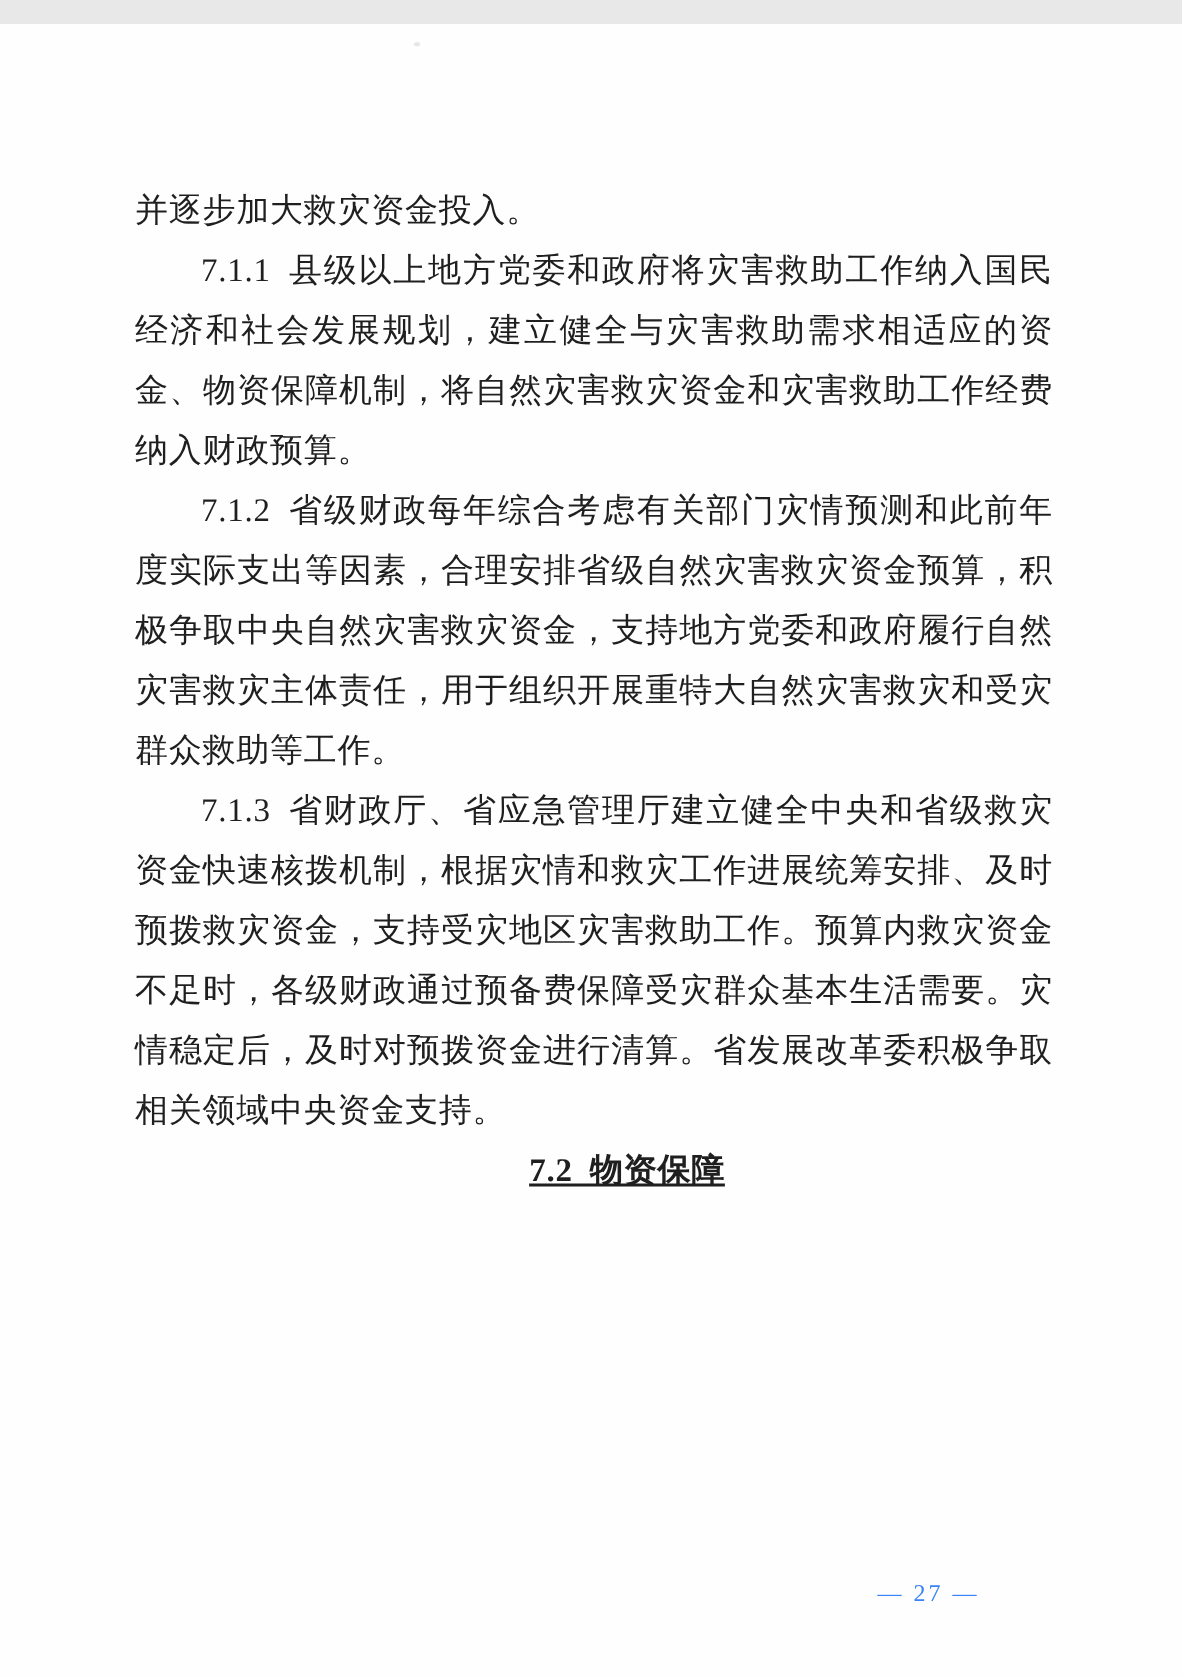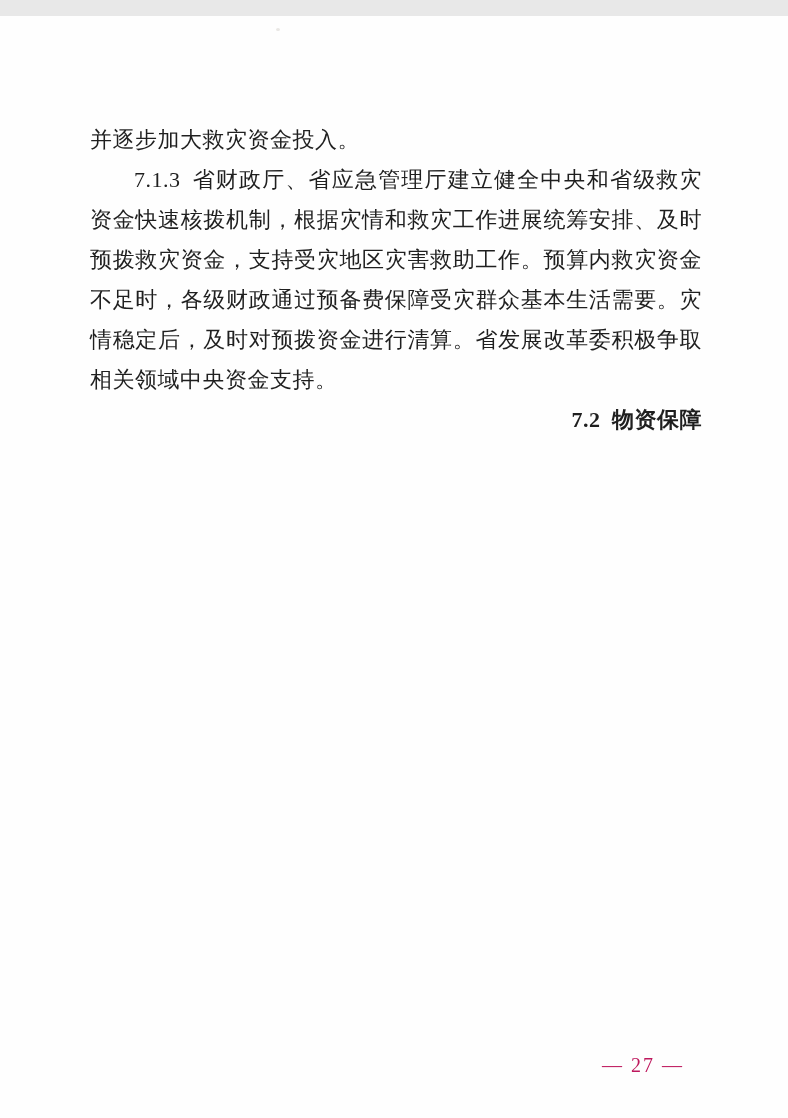--- a/index.html
+++ b/index.html
@@ -30,31 +30,32 @@
     font-size: 22px;
     line-height: 40px;
     text-align: justify;
     letter-spacing: 0.5px;
   }
   .text-block p.indent {
     text-indent: 2em;
   }
   .text-block p.heading {
     font-weight: 600;
-    text-align: right;
+    text-align: center;
+    text-decoration: underline;
   }
   .page-footer {
     position: absolute;
-    left: 588px;
+    left: 564px;
     top: 1038px;
     width: 110px;
     text-align: center;
-    font-size: 20px;
+    font-size: 16px;
     letter-spacing: 2px;
-    color: #be185d;
+    color: #3b82f6;
   }
   
   .scan-speck {
     position: absolute;
     left: 276px;
     top: 12px;
     width: 4px;
     height: 3px;
     background: #e9e7e4;
     border-radius: 50%;
@@ -62,19 +63,21 @@
 </style>
 </head>
 <body>
 
 <div class="page">
 
   <div class="scan-speck"></div>
 
   <div class="text-block">
     <p>并逐步加大救灾资金投入。</p>
+    <p class="indent">7.1.1 县级以上地方党委和政府将灾害救助工作纳入国民经济和社会发展规划，建立健全与灾害救助需求相适应的资金、物资保障机制，将自然灾害救灾资金和灾害救助工作经费纳入财政预算。</p>
+    <p class="indent">7.1.2 省级财政每年综合考虑有关部门灾情预测和此前年度实际支出等因素，合理安排省级自然灾害救灾资金预算，积极争取中央自然灾害救灾资金，支持地方党委和政府履行自然灾害救灾主体责任，用于组织开展重特大自然灾害救灾和受灾群众救助等工作。</p>
     <p class="indent">7.1.3 省财政厅、省应急管理厅建立健全中央和省级救灾资金快速核拨机制，根据灾情和救灾工作进展统筹安排、及时预拨救灾资金，支持受灾地区灾害救助工作。预算内救灾资金不足时，各级财政通过预备费保障受灾群众基本生活需要。灾情稳定后，及时对预拨资金进行清算。省发展改革委积极争取相关领域中央资金支持。</p>
     <p class="indent heading">7.2 物资保障</p>
   </div>
 
   <div class="page-footer">— 27 —</div>
 
 </div>
 
 </body></html>

